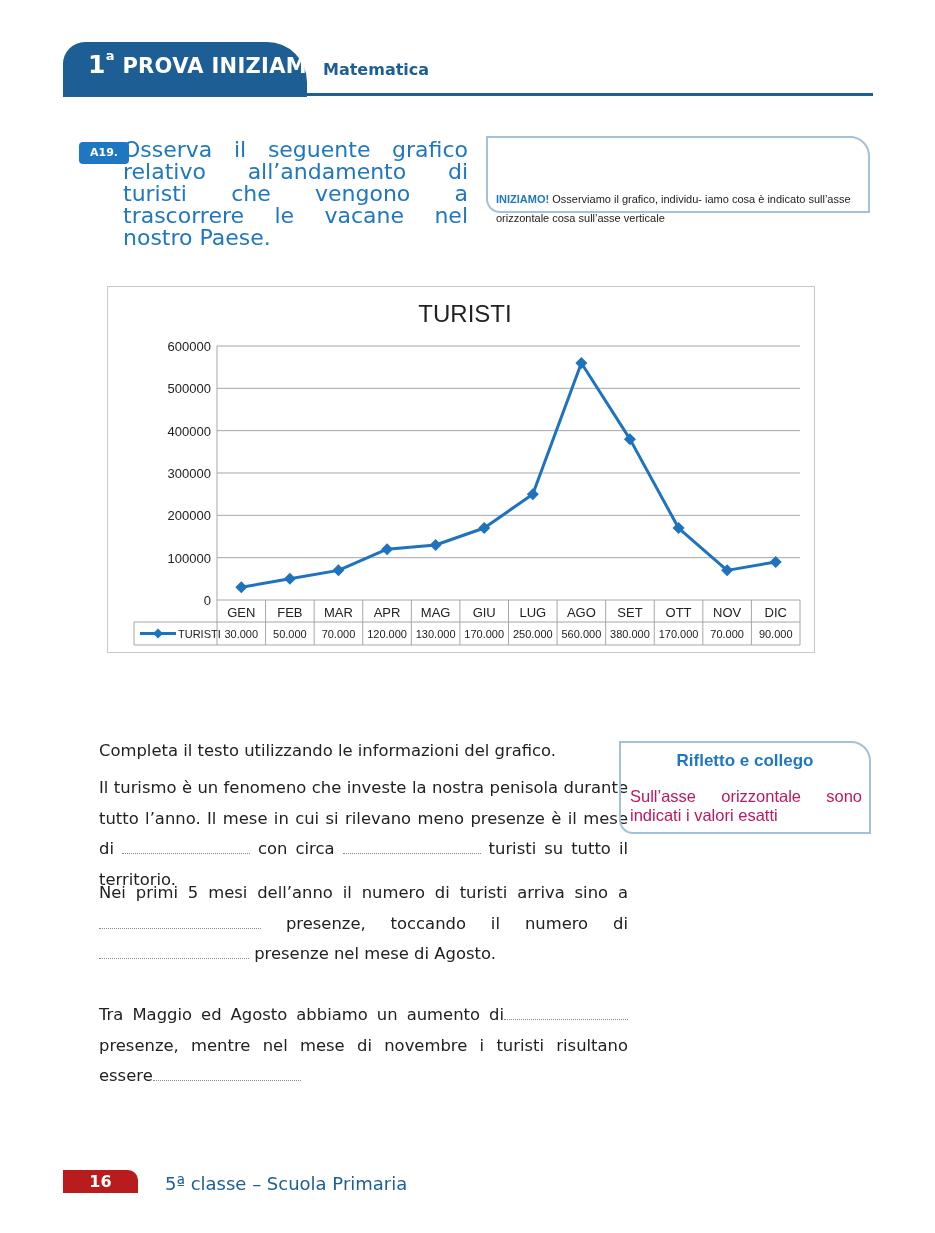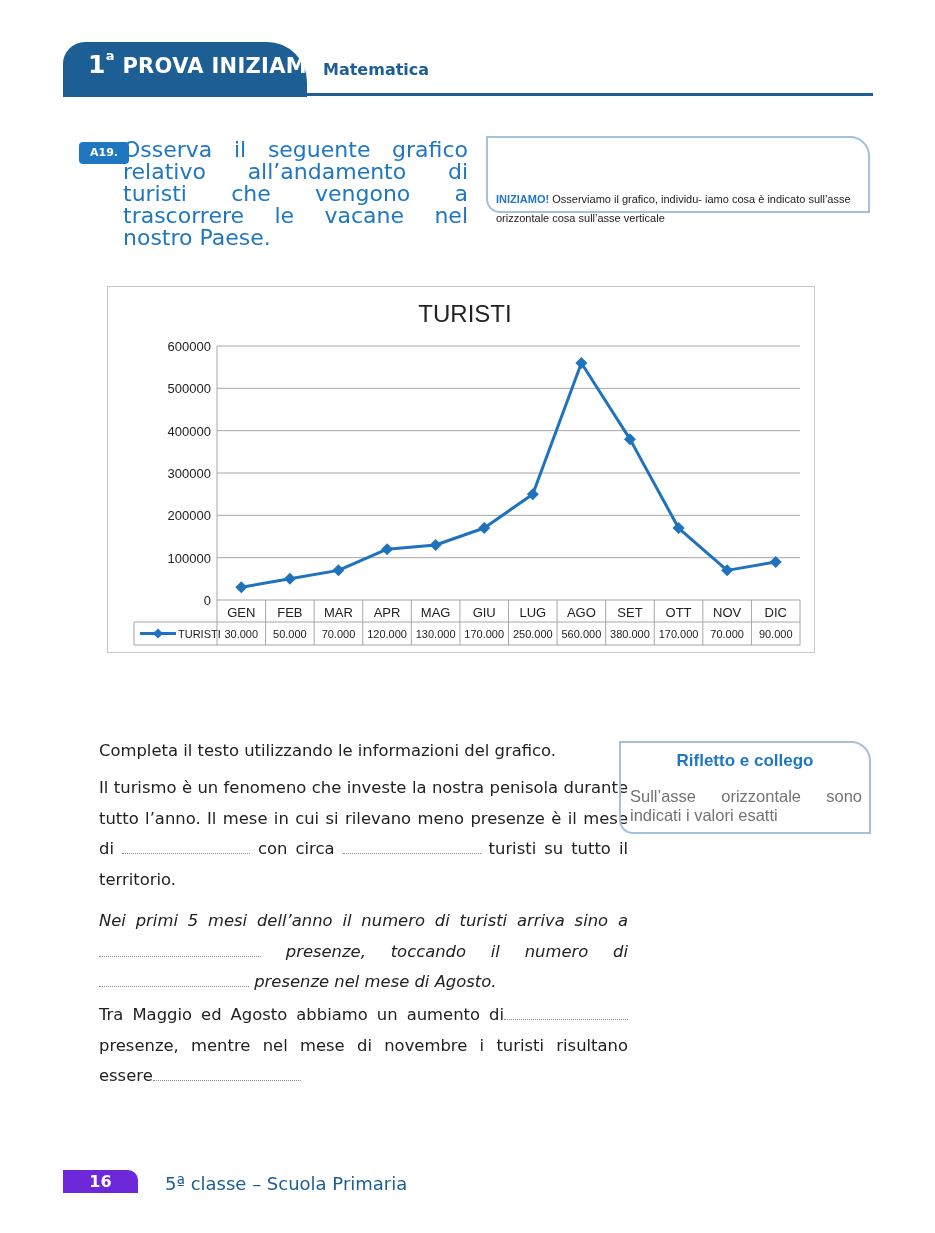--- a/index.html
+++ b/index.html
@@ -22,23 +22,23 @@
   #chart-box { left:107px; top:286px; width:708px; height:367px; border:1.5px solid #c8c8c8; box-sizing:border-box; background:#fff; }
   #chart-svg { left:107px; top:286px; }
   .axis-label { font-family:"Liberation Sans", sans-serif; font-size:13px; fill:#222; }
   .cell-text { font-family:"Liberation Sans", sans-serif; font-size:13px; fill:#222; }
   .val-text { font-family:"Liberation Sans", sans-serif; font-size:11px; fill:#222; }
   
   .para { left:64px; width:529px; font-family:"DejaVu Sans", sans-serif; font-size:16.4px; line-height:30.5px; color:#222; text-align:justify;margin-left:35px; }
   .blank { display:inline-block; border-bottom:1.5px dotted #888; height:14px; vertical-align:baseline; }
   #reflect-box { left:619px; top:741px; width:252px; height:93px; border:2.5px solid #a5c0d9; border-radius:0 20px 0 14px; box-sizing:border-box; }
   #reflect-title { left:619px; top:751px; width:252px; text-align:center; color:#1f77c2; font-weight:bold; font-family:"Liberation Sans", sans-serif; font-size:17px; }
-  #reflect-text { left:630px; top:787px; width:232px; font-family:"Liberation Sans", sans-serif; font-size:16.5px; line-height:19px; color:#737373; text-align:justify; }
+  #reflect-text { left:630px; top:787px; width:232px; font-family:"Liberation Sans", sans-serif; font-size:16.5px; line-height:19px; color:#be185d; text-align:justify; }
   
-  #pg-badge { left:63px; top:1170px; width:75px; height:23px; background:#6d28d9; border-radius:0 10px 0 0; color:#fff; font-weight:bold; font-size:16px; text-align:center; line-height:23px; }
+  #pg-badge { left:63px; top:1170px; width:75px; height:23px; background:#b91c1c; border-radius:0 10px 0 0; color:#fff; font-weight:bold; font-size:16px; text-align:center; line-height:23px; }
   #footer-text { left:165px; top:1173px; color:#1d5e94; font-size:18px; }
 </style>
 </head>
 <body>
 
 <div id="hdr-tab" class="abs"></div>
 <div id="hdr-tab-text" class="abs"><span class="big">1</span><span class="sup">a</span> <span>PROVA INIZIAMO</span></div>
 <div id="hdr-subject" class="abs">Matematica</div>
 <div id="hdr-rule" class="abs"></div>
 
@@ -126,21 +126,21 @@
       <path d="M474.375 70.93333333333334 L480.375 76.93333333333334 L474.375 82.93333333333334 L468.375 76.93333333333334 Z" fill="#1f72bd"></path>
       <path d="M522.9583333333334 147.13333333333335 L528.9583333333334 153.13333333333335 L522.9583333333334 159.13333333333335 L516.9583333333334 153.13333333333335 Z" fill="#1f72bd"></path>
       <path d="M571.5416666666667 236.03333333333333 L577.5416666666667 242.03333333333333 L571.5416666666667 248.03333333333333 L565.5416666666667 242.03333333333333 Z" fill="#1f72bd"></path>
       <path d="M620.125 278.3666666666667 L626.125 284.3666666666667 L620.125 290.3666666666667 L614.125 284.3666666666667 Z" fill="#1f72bd"></path>
       <path d="M668.7083333333334 269.9 L674.7083333333334 275.9 L668.7083333333334 281.9 L662.7083333333334 275.9 Z" fill="#1f72bd"></path>
     </g>
 </svg>
 
 <div class="abs para" style="top:736px;">Completa il testo utilizzando le informazioni del grafico.</div>
 <div class="abs para" style="top:773px;"><span>Il turismo è un fenomeno che investe la nostra penisola durante tutto l’anno. Il mese in cui si rilevano meno presenze è il mese di </span><span class="blank" style="width:128px;"></span><span> con circa </span><span class="blank" style="width:138px;"></span><span> turisti su tutto il territorio.</span></div>
-<div class="abs para" style="top:906px;font-style:italic;"><span>Nei primi 5 mesi dell’anno il numero di turisti arriva sino a </span><span class="blank" style="width:162px;"></span><span> presenze, toccando il numero di </span><span class="blank" style="width:150px;"></span><span> presenze nel mese di Agosto.</span></div>
+<div class="abs para" style="top:878px;"><span>Nei primi 5 mesi dell’anno il numero di turisti arriva sino a </span><span class="blank" style="width:162px;"></span><span> presenze, toccando il numero di </span><span class="blank" style="width:150px;"></span><span> presenze nel mese di Agosto.</span></div>
 <div class="abs para" style="top:1000px;"><span>Tra Maggio ed Agosto abbiamo un aumento di</span><span class="blank" style="width:124px;"></span><span> presenze, mentre nel mese di novembre i turisti risultano essere</span><span class="blank" style="width:148px;"></span></div>
 
 <div id="reflect-box" class="abs"></div>
 <div id="reflect-title" class="abs">Rifletto e collego</div>
 <div id="reflect-text" class="abs">Sull’asse orizzontale sono indicati i valori esatti</div>
 
 <div id="pg-badge" class="abs">16</div>
 <div id="footer-text" class="abs">5ª classe – Scuola Primaria</div>
 
 </body></html>

